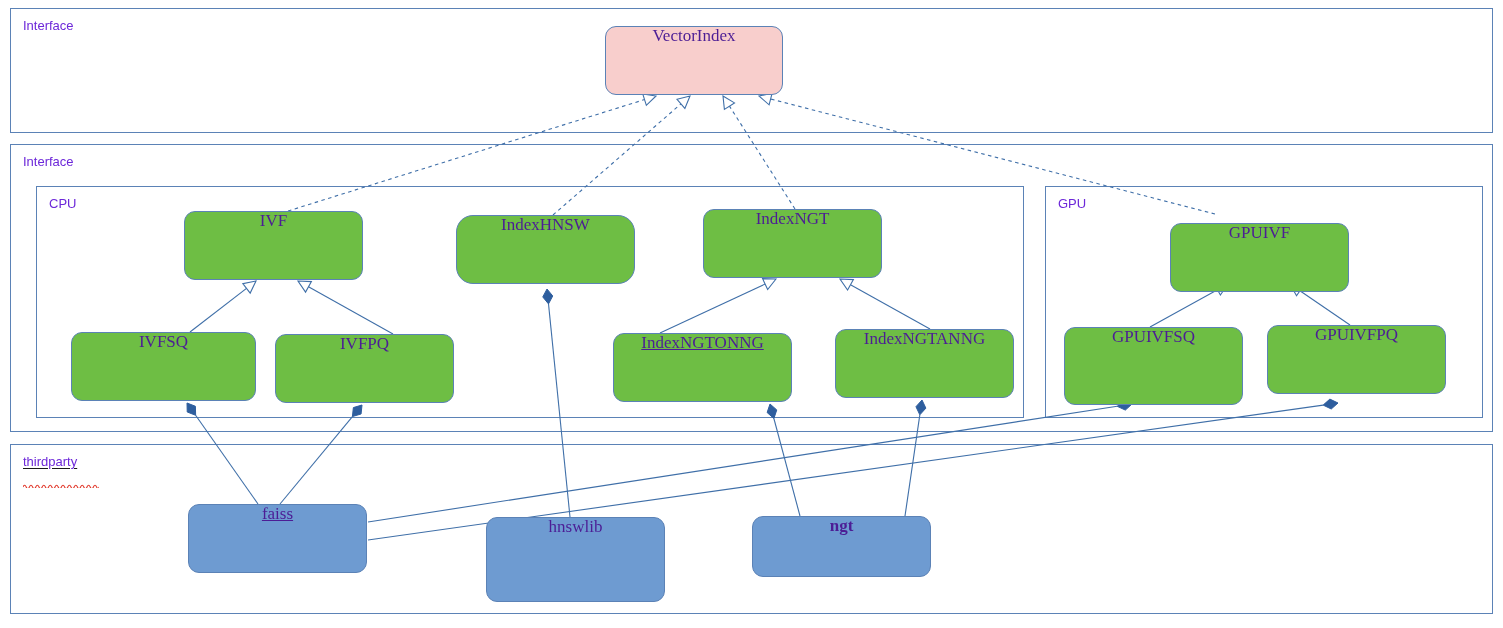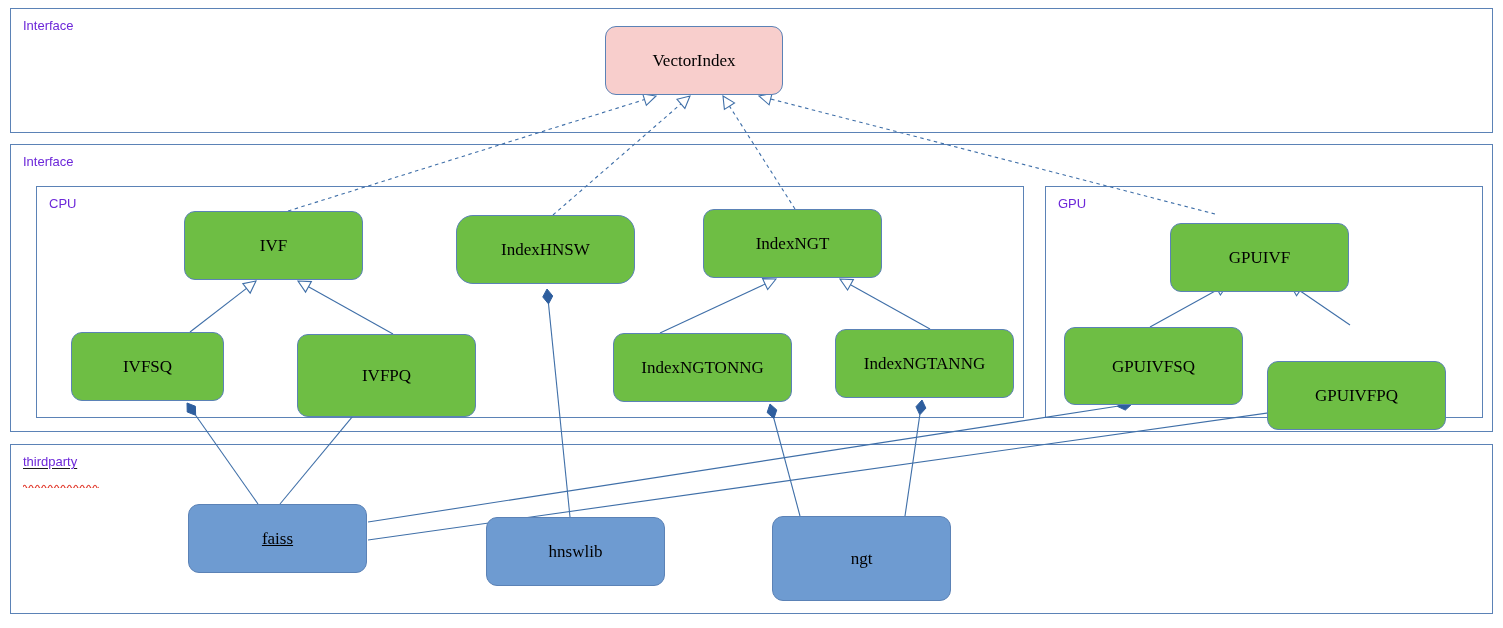--- a/index.html
+++ b/index.html
@@ -52,25 +52,24 @@
     z-index: 6;
   }
 
   
   .node {
     position: absolute;
     box-sizing: border-box;
     border: 1px solid #5B82B6;
     border-radius: 11px;
     display: flex;
-    align-items: center;
     justify-content: center;
     font-family: "Liberation Serif", serif;
     font-size: 17px;
-    color: #000000;
+    color: #4c1d95;
     text-align: center;
     z-index: 3;
     line-height: 1;
   }
   .node.pink  { background: #F8CECC; }
   .node.green { background: #6EBE44; }
   .node.blue  { background: #6E9BD1; }
 </style>
 </head>
 <body>
@@ -170,45 +169,45 @@
       </div>
       <div class="node green" style="left: 184px; top: 211px; width: 179px; height: 69px; border-color: rgb(91, 130, 182);">
         <span>IVF</span>
       </div>
       <div class="node green" style="left: 456px; top: 215px; width: 179px; height: 69px; border-color: rgb(91, 130, 182); border-radius: 17px;">
         <span>IndexHNSW</span>
       </div>
       <div class="node green" style="left: 703px; top: 209px; width: 179px; height: 69px; border-color: rgb(91, 130, 182);">
         <span>IndexNGT</span>
       </div>
-      <div class="node green" style="left: 71px; top: 332px; width: 153px; height: 69px; border-color: rgb(91, 130, 182);">
+      <div class="node green" style="left: 71px; top: 332px; width: 185px; height: 69px; border-color: rgb(91, 130, 182);">
         <span>IVFSQ</span>
       </div>
-      <div class="node green" style="left: 297px; top: 334px; width: 179px; height: 83px; border-color: rgb(91, 130, 182);">
+      <div class="node green" style="left: 275px; top: 334px; width: 179px; height: 69px; border-color: rgb(91, 130, 182);">
         <span>IVFPQ</span>
       </div>
-      <div class="node green" style="left: 613px; top: 333px; width: 179px; height: 69px; border-color: rgb(91, 130, 182);">
+      <div class="node green" style="left: 613px; top: 333px; width: 179px; height: 69px; border-color: rgb(91, 130, 182); text-decoration: underline;">
         <span>IndexNGTONNG</span>
       </div>
       <div class="node green" style="left: 827px; top: 329px; width: 179px; height: 69px; border-color: rgb(91, 130, 182); margin-left: 8px;">
         <span>IndexNGTANNG</span>
       </div>
       <div class="node green" style="left: 1170px; top: 223px; width: 179px; height: 69px; border-color: rgb(91, 130, 182);">
         <span>GPUIVF</span>
       </div>
       <div class="node green" style="left: 1064px; top: 327px; width: 179px; height: 78px; border-color: rgb(91, 130, 182);">
         <span>GPUIVFSQ</span>
       </div>
-      <div class="node green" style="left: 1267px; top: 325px; width: 179px; height: 69px; border-color: rgb(91, 130, 182); margin-top: 36px;">
+      <div class="node green" style="left: 1267px; top: 325px; width: 179px; height: 69px; border-color: rgb(91, 130, 182);">
         <span>GPUIVFPQ</span>
       </div>
       <div class="node blue" style="left: 188px; top: 504px; width: 179px; height: 69px; border-color: rgb(91, 130, 182); text-decoration: underline;">
         <span>faiss</span>
       </div>
-      <div class="node blue" style="left: 486px; top: 517px; width: 179px; height: 69px; border-color: rgb(91, 130, 182);">
+      <div class="node blue" style="left: 486px; top: 517px; width: 179px; height: 85px; border-color: rgb(91, 130, 182);">
         <span>hnswlib</span>
       </div>
-      <div class="node blue" style="left: 772px; top: 516px; width: 179px; height: 85px; border-color: rgb(91, 130, 182);">
+      <div class="node blue" style="left: 752px; top: 516px; width: 179px; height: 61px; border-color: rgb(91, 130, 182); font-weight: bold;">
         <span>ngt</span>
       </div>
     </div>
 
 </div>
 
 </body></html>

